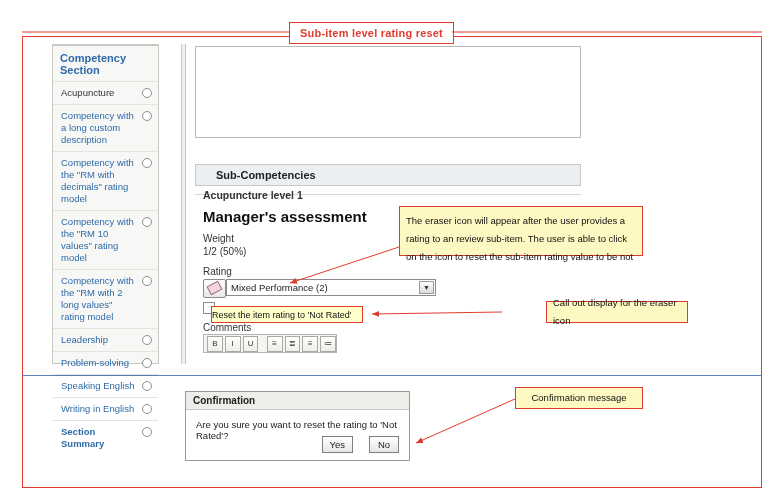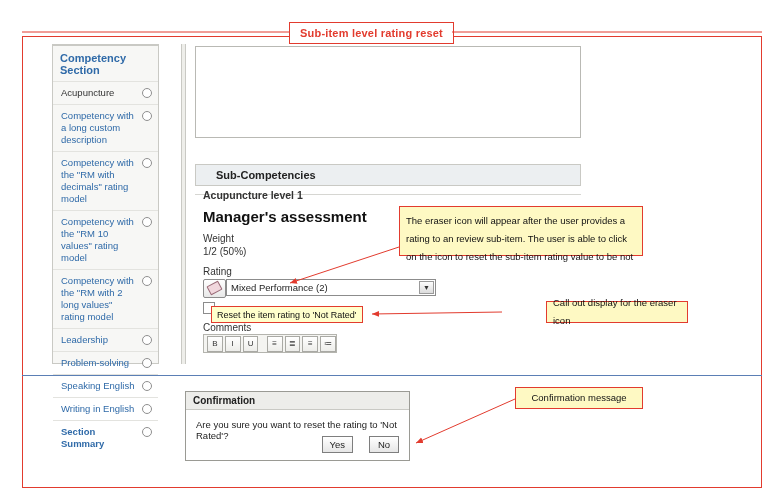--- a/index.html
+++ b/index.html
@@ -300,21 +300,20 @@
     left: 211px;
     top: 306px;
     width: 152px;
     height: 17px;
     background: #ffffcc;
     border: 1px solid #e23b2e;
     font-size: 9px;
     color: #111;
     display: flex;
     align-items: center;
-    padding-left: 5px;
     box-sizing: border-box;
     z-index: 7;
   }
 
   
   #confirm-dialog {
     position: absolute;
     left: 185px;
     top: 391px;
     width: 225px;

